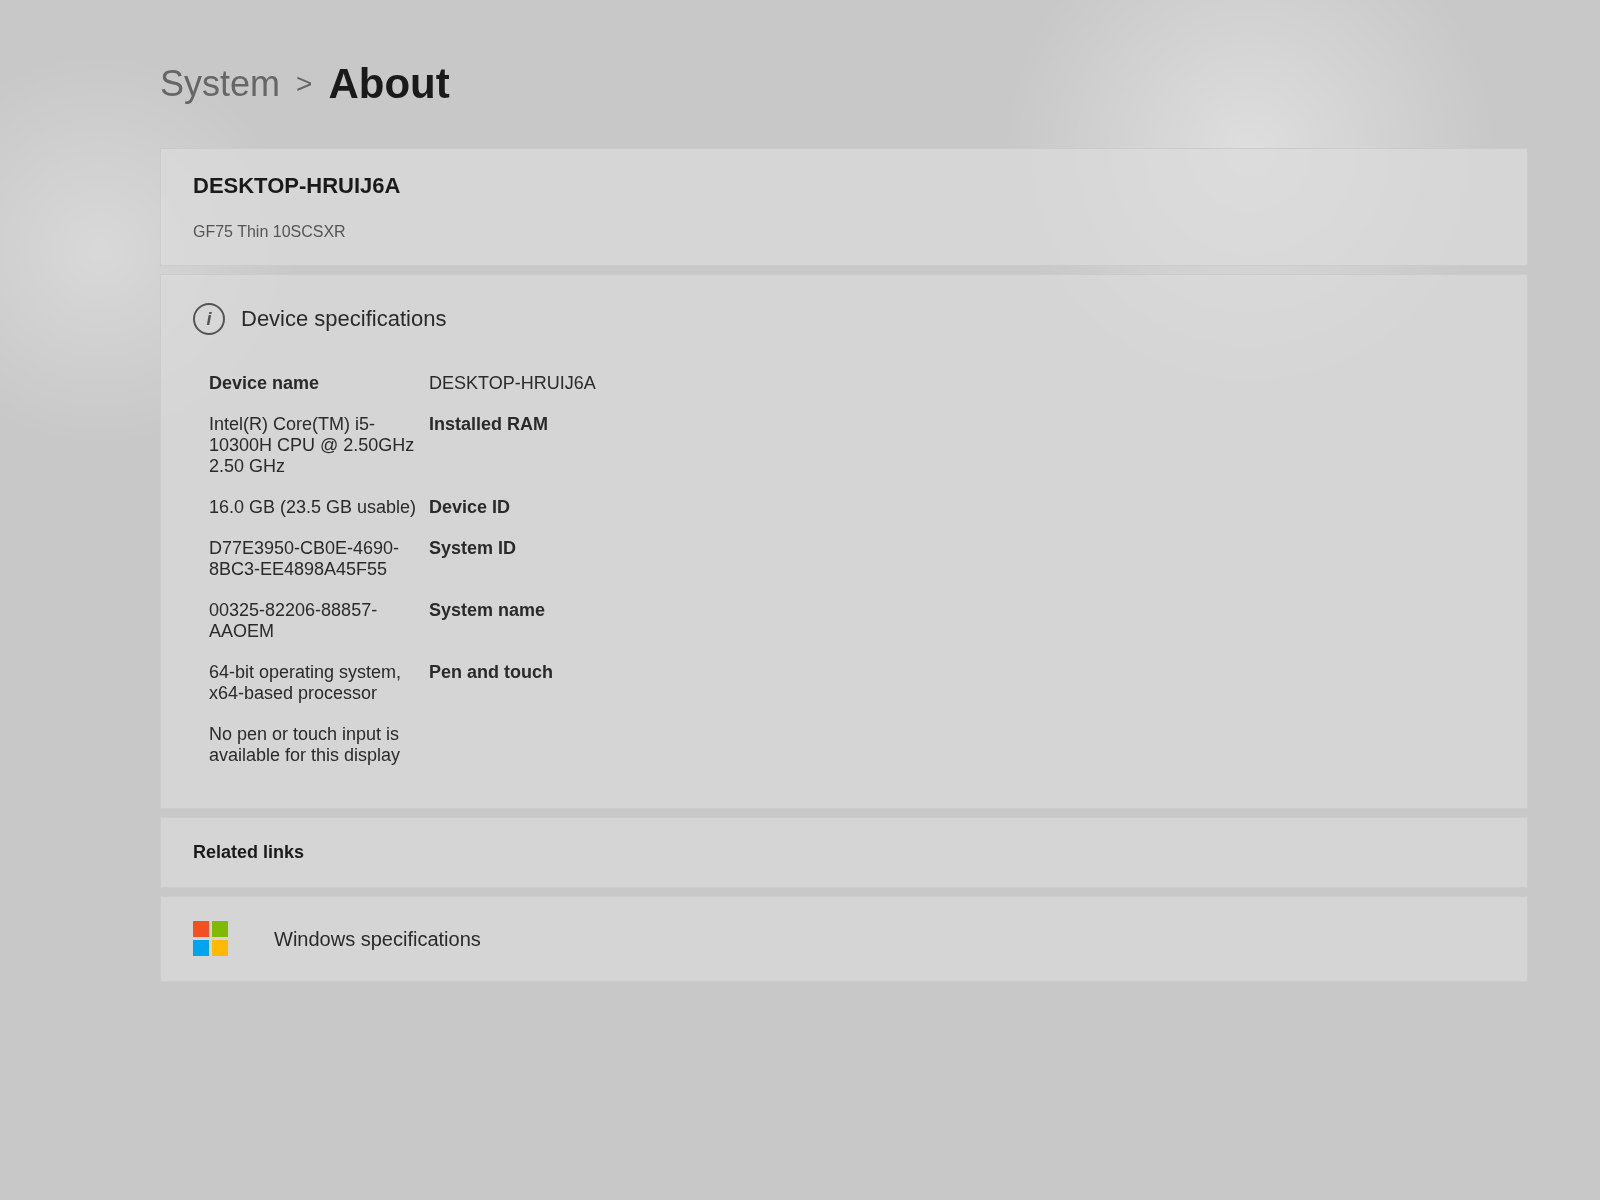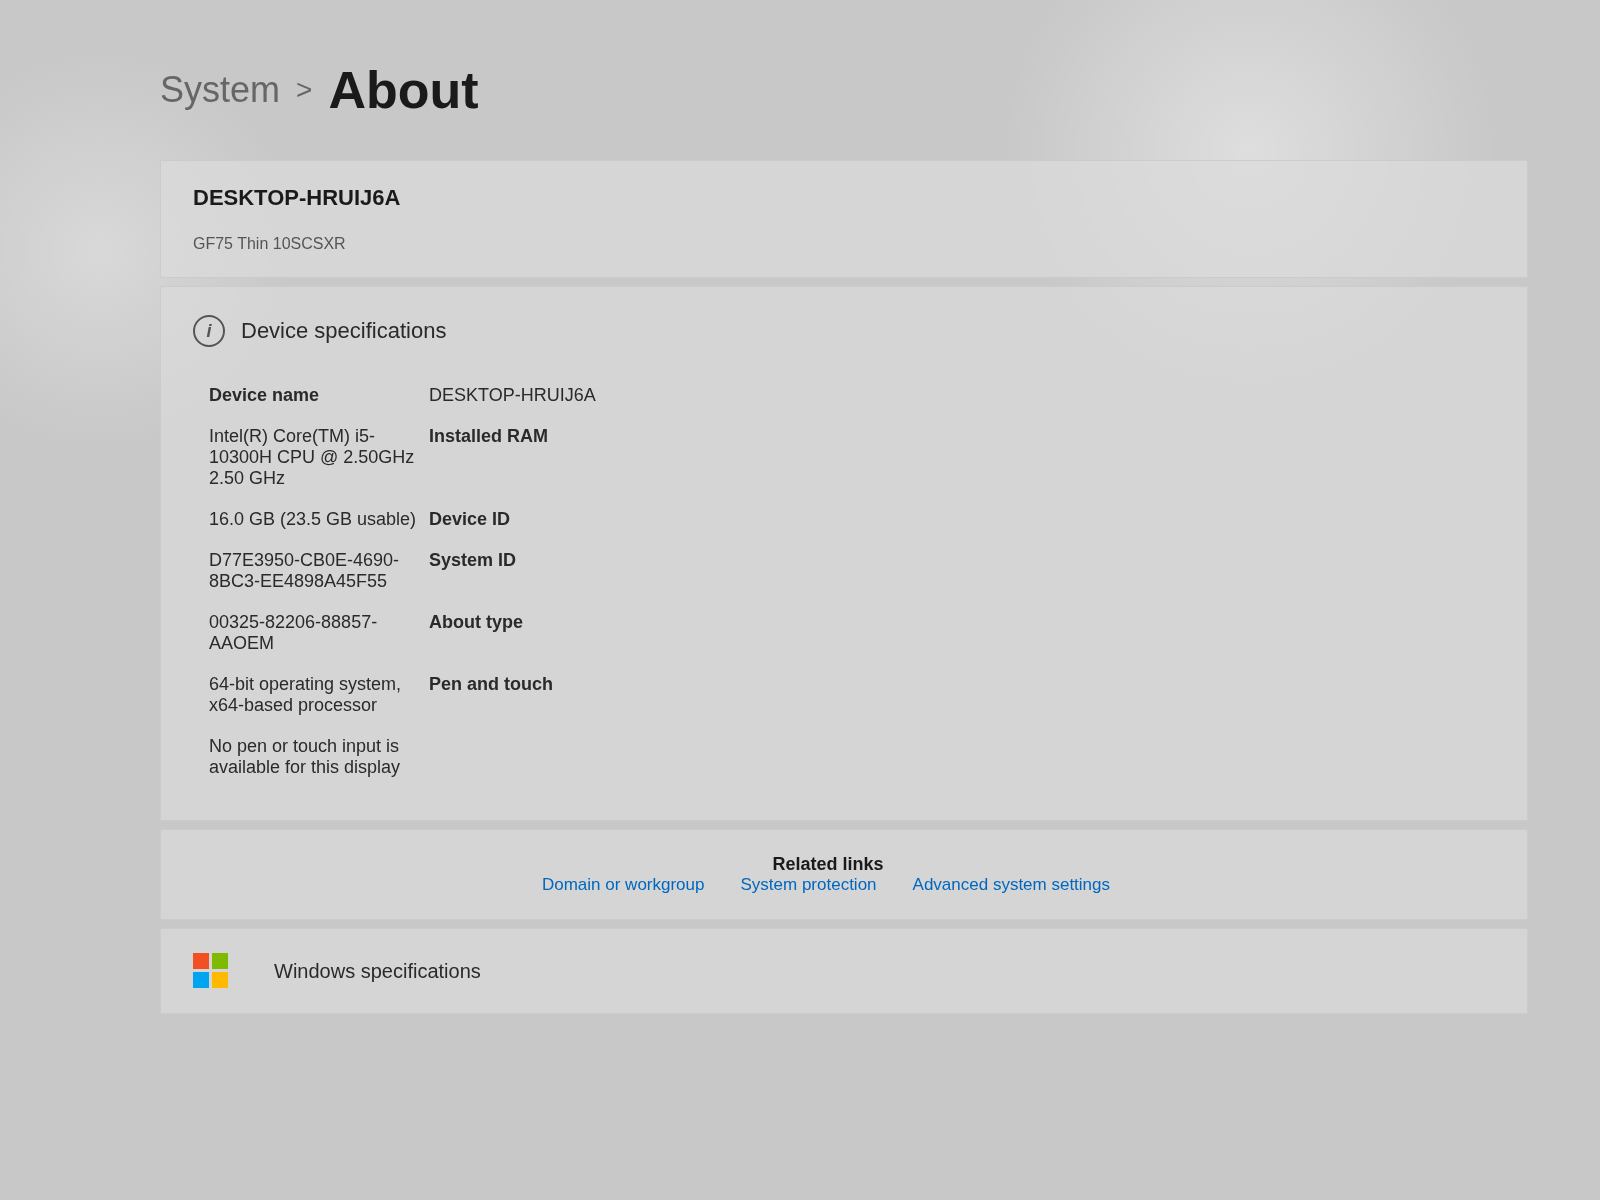--- a/index.html
+++ b/index.html
@@ -61,21 +61,21 @@
     }
 
     .breadcrumb-arrow {
       font-size: 28px;
       color: #666;
       margin: 0 16px;
       font-weight: 300;
     }
 
     .breadcrumb-about {
-      font-size: 52px;
+      font-size: 42px;
       color: #1a1a1a;
       font-weight: 600;
     }
 
     
     .device-name-card {
       background-color: rgba(220, 220, 220, 0.7);
       border: 1px solid rgba(200,200,200,0.8);
       padding: 24px 32px;
       margin-bottom: 8px;
@@ -156,21 +156,20 @@
 
     
     .related-links-section {
       background-color: rgba(220, 220, 220, 0.65);
       border: 1px solid rgba(200,200,200,0.8);
       padding: 24px 32px;
       margin-bottom: 8px;
       display: flex;
       align-items: center;
       gap: 0;
-      flex-direction: column;
     }
 
     .related-links-label {
       font-size: 18px;
       font-weight: 700;
       color: #1a1a1a;
       margin-right: 32px;
       white-space: nowrap;
     }
 
@@ -239,35 +238,29 @@
 
     <div class="spec-label">Device name</div>
         <div class="spec-value">DESKTOP-HRUIJ6A</div>
         <div class="spec-value">Intel(R) Core(TM) i5-10300H CPU @ 2.50GHz   2.50 GHz</div>
         <div class="spec-label">Installed RAM</div>
         <div class="spec-value">16.0 GB (23.5 GB usable)</div>
         <div class="spec-label">Device ID</div>
         <div class="spec-value">D77E3950-CB0E-4690-8BC3-EE4898A45F55</div>
         <div class="spec-label">System ID</div>
         <div class="spec-value">00325-82206-88857-AAOEM</div>
-        <div class="spec-label">About type</div>
+        <div class="spec-label">System name</div>
         <div class="spec-value">64-bit operating system, x64-based processor</div>
         <div class="spec-label">Pen and touch</div>
         <div class="spec-value">No pen or touch input is available for this display</div>
       </div>
   </div>
 
   <div class="related-links-section">
     <span class="related-links-label">Related links</span>
-    <div id="links-container" style="display:flex;align-items:center;">
-
-    <a class="related-link" href="#">Domain or workgroup</a>
-        <a class="related-link" href="#">System protection</a>
-        <a class="related-link" href="#">Advanced system settings</a>
-      </div>
   </div>
 
   <div class="windows-specs-section">
     <div class="windows-logo">
       <svg viewBox="0 0 36 36" xmlns="http://www.w3.org/2000/svg">
         <rect x="0" y="0" width="16" height="16" fill="#f25022"></rect>
         <rect x="19" y="0" width="16" height="16" fill="#7fba00"></rect>
         <rect x="0" y="19" width="16" height="16" fill="#00a4ef"></rect>
         <rect x="19" y="19" width="16" height="16" fill="#ffb900"></rect>
       </svg>

